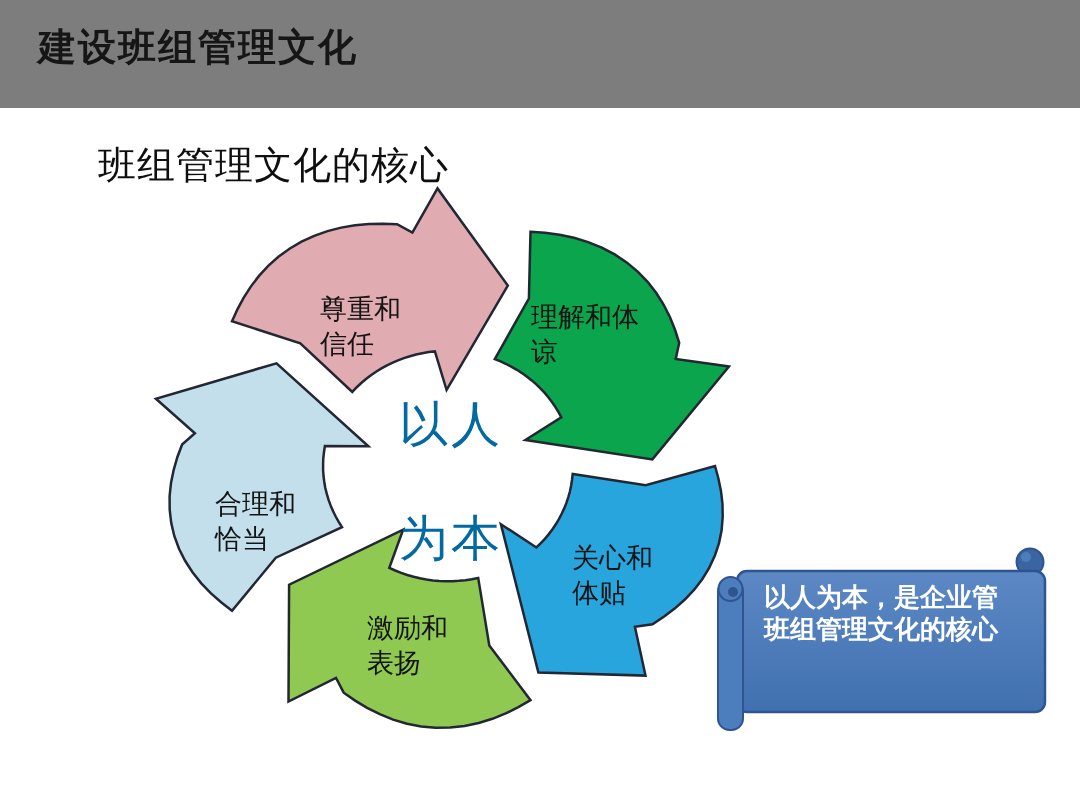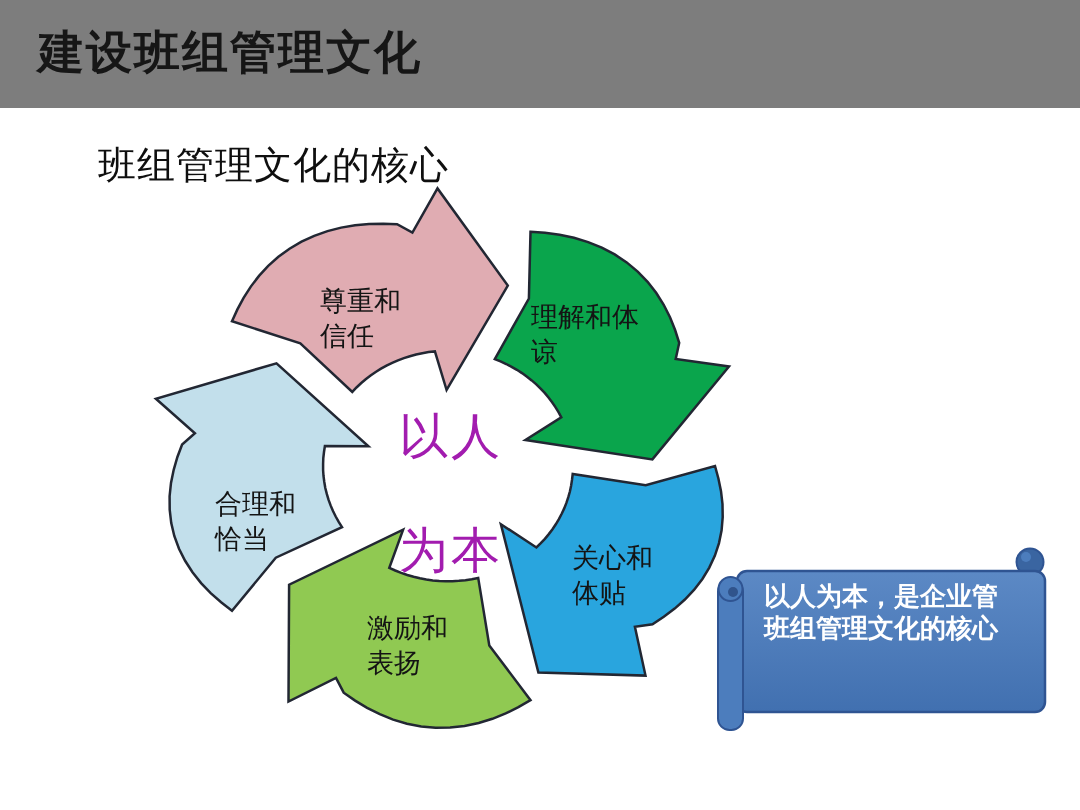--- a/index.html
+++ b/index.html
@@ -1,33 +1,33 @@
 <!DOCTYPE html>
 <html><head>
 <meta charset="utf-8">
 <style>
   html,body{margin:0;padding:0;background:#fff;}
   .slide{position:relative;width:1080px;height:810px;background:#ffffff;overflow:hidden;
          font-family:"Liberation Sans",sans-serif;}
   .header{position:absolute;left:0;top:0;width:1080px;height:108px;background:#7d7d7d;}
-  .title{position:absolute;left:38px;top:22px;font-size:46px;font-weight:bold;
+  .title{position:absolute;left:38px;top:22px;font-size:38px;font-weight:bold;
          color:#161616;letter-spacing:2px;white-space:nowrap;
          font-family:Liberation Sans, sans-serif;}
   .subtitle{position:absolute;left:98px;top:140px;font-size:38px;color:#0f0f0f;
             font-family:"Liberation Serif",serif;letter-spacing:1px;white-space:nowrap;}
   #diagram{position:absolute;left:0;top:0;}
   .seg-label{position:absolute;font-family:"Liberation Serif",serif;font-size:27px;
              line-height:35px;color:#141414;white-space:pre-line;}
-  .center-label{position:absolute;left:451px;top:408px;transform:translateX(-50%);
+  .center-label{position:absolute;left:451px;top:396px;transform:translateX(-50%);
                 text-align:center;font-family:Liberation Sans, sans-serif;font-size:49px;
-                line-height:57px;color:#a21caf;letter-spacing:3px;white-space:pre-line;}
+                line-height:57px;color:#0369a1;letter-spacing:3px;white-space:pre-line;}
   #banner-svg{position:absolute;left:700px;top:535px;}
   .banner-text{position:absolute;left:764px;top:582px;width:282px;
                font-size:26px;font-weight:bold;line-height:32px;color:#ffffff;
-               font-family:Liberation Mono, monospace;}
+               font-family:Liberation Serif, serif;}
 </style>
 </head>
 <body>
 
 <div class="slide">
 
   <div class="header">
     <div class="title">建设班组管理文化</div>
   </div>
 
@@ -35,21 +35,21 @@
 
   <svg id="diagram" width="1080" height="810" viewBox="0 0 1080 810">
       <path d="M232.0,321.2L237.4,309.4L243.6,297.8L250.8,286.6L259.0,275.9L268.2,265.9L278.4,256.8L289.5,248.7L301.5,241.7L314.2,235.8L327.5,231.1L341.1,227.6L355.1,225.3L369.1,224.0L383.2,223.7L397.1,224.2L412.4,232.5L437.5,188.4L507.8,285.6L446.6,390.0L434.9,351.4L428.6,352.1L422.3,353.2L416.1,354.5L409.9,356.2L403.9,358.1L398.0,360.4L392.2,362.9L386.5,365.6L381.0,368.7L375.7,372.0L370.6,375.5L365.7,379.3L361.0,383.3L356.5,387.5L352.3,391.9L300.3,343.3Z" fill="#E0ACB2" stroke="#222733" stroke-width="2.5" stroke-linejoin="miter" stroke-miterlimit="6"></path>
       <path d="M530.5,231.8L545.0,232.8L559.6,234.8L574.0,237.8L588.1,242.1L601.8,247.6L614.7,254.4L626.7,262.4L637.7,271.6L647.6,281.8L656.3,293.0L663.7,304.8L670.0,317.2L675.1,330.0L679.2,342.9L675.7,358.9L729.0,366.5L652.4,459.4L525.4,440.0L561.3,417.3L558.5,412.1L555.4,407.1L552.1,402.2L548.5,397.5L544.7,392.9L540.6,388.6L536.3,384.4L531.7,380.4L527.0,376.7L522.0,373.1L516.9,369.8L511.6,366.8L506.2,364.0L500.5,361.4L494.8,359.1L528.9,298.5Z" fill="#0AA54C" stroke="#222733" stroke-width="2.5" stroke-linejoin="miter" stroke-miterlimit="6"></path>
       <path d="M715.0,466.0L718.4,478.5L721.0,491.2L722.5,504.2L722.7,517.2L721.6,530.3L719.0,543.1L714.9,555.6L709.3,567.6L702.4,579.0L694.2,589.7L684.9,599.5L674.7,608.6L663.8,616.8L652.5,624.3L634.9,626.8L645.5,675.6L538.4,672.5L500.9,524.2L536.4,547.5L540.8,543.2L544.9,538.8L548.8,534.1L552.5,529.3L555.8,524.3L558.9,519.1L561.7,513.8L564.2,508.4L566.4,502.9L568.3,497.2L569.9,491.5L571.1,485.7L572.0,479.9L572.7,474.0L645.7,485.2Z" fill="#29A5DE" stroke="#222733" stroke-width="2.5" stroke-linejoin="miter" stroke-miterlimit="6"></path>
       <path d="M530.5,700.2L518.4,707.2L505.7,713.4L492.4,718.8L478.7,723.0L464.5,726.0L450.1,727.6L435.6,727.8L421.2,726.4L407.0,723.7L393.1,719.6L379.8,714.2L367.1,707.9L355.1,700.6L343.7,692.7L336.0,677.9L288.5,701.5L289.1,584.7L403.1,529.7L389.3,567.8L395.2,570.5L401.2,572.9L407.3,575.0L413.6,576.8L419.9,578.3L426.3,579.5L432.8,580.4L439.3,581.0L445.8,581.3L452.4,581.2L458.9,580.8L465.4,580.2L471.8,579.2L478.2,577.9L489.3,645.4Z" fill="#90C952" stroke="#222733" stroke-width="2.5" stroke-linejoin="miter" stroke-miterlimit="6"></path>
       <path d="M232.0,610.8L221.1,602.3L210.7,593.1L201.1,583.1L192.5,572.3L185.1,560.8L179.0,548.7L174.3,536.0L171.2,522.9L169.7,509.6L169.6,496.2L171.0,482.9L173.7,469.8L177.4,457.0L182.1,444.5L194.9,433.2L155.9,398.8L276.5,363.3L368.4,446.3L324.9,446.0L324.0,452.0L323.3,458.0L323.1,464.0L323.1,470.0L323.5,476.0L324.3,482.0L325.3,488.0L326.8,493.9L328.5,499.7L330.6,505.4L333.0,511.0L335.7,516.5L338.7,521.9L342.0,527.1L275.8,557.7Z" fill="#C2DFEB" stroke="#222733" stroke-width="2.5" stroke-linejoin="miter" stroke-miterlimit="6"></path>
     </svg>
 
   <div id="labels">
-      <div class="seg-label" style="left: 320px; top: 284px;">尊重和
+      <div class="seg-label" style="left: 320px; top: 292px;">尊重和
 信任</div>
       <div class="seg-label" style="left: 531px; top: 300px;">理解和体
 谅</div>
       <div class="seg-label" style="left: 572px; top: 541px;">关心和
 体贴</div>
       <div class="seg-label" style="left: 367px; top: 611px;">激励和
 表扬</div>
       <div class="seg-label" style="left: 215px; top: 452px; margin-top: 35px;">合理和
 恰当</div>
     </div>

